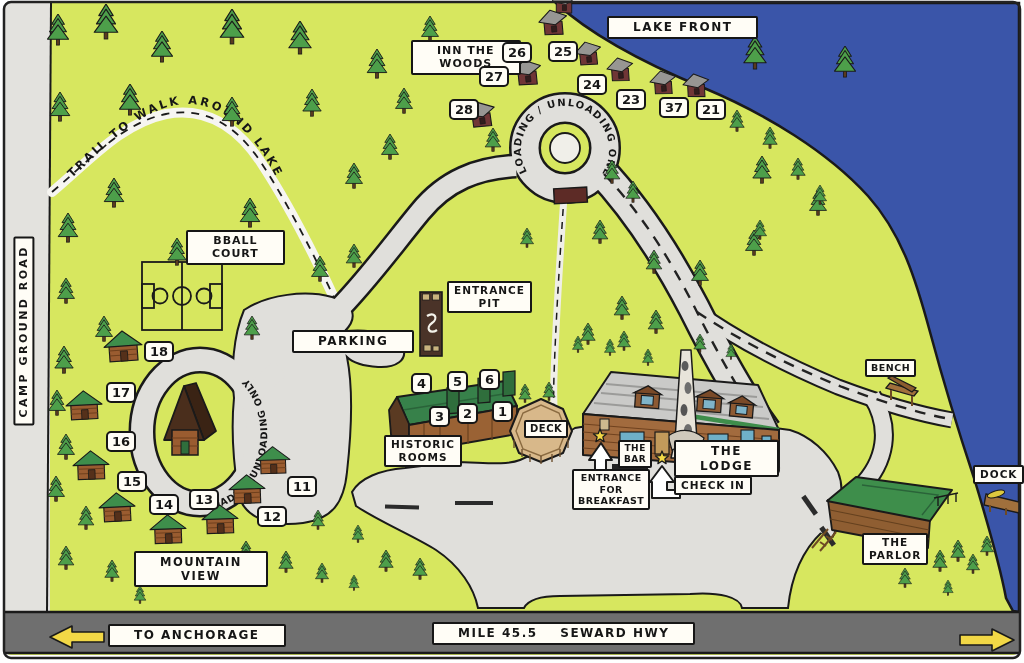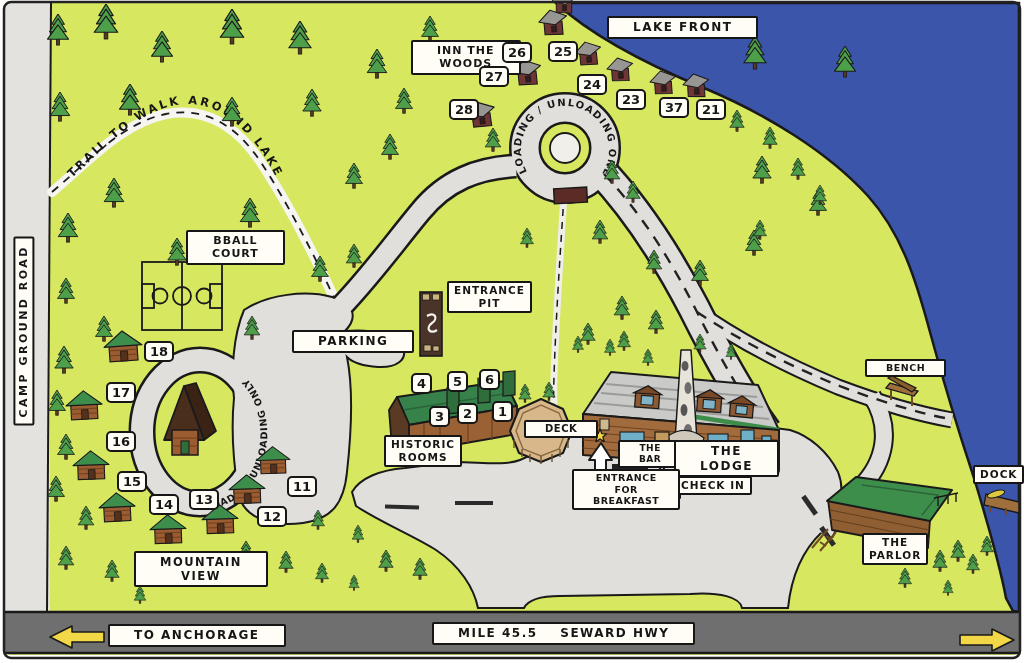--- a/index.html
+++ b/index.html
@@ -2,21 +2,21 @@
 <html><head>
 <meta charset="utf-8">
 <style>
   html,body{margin:0;padding:0;background:#fff;}
   #stage{position:relative;width:1024px;height:663px;background:#fff;overflow:hidden;
          font-family:"DejaVu Sans",sans-serif;}
   #map-svg{position:absolute;left:0;top:0;}
   .plate{position:absolute;background:#fffdf6;border:2px solid #161616;color:#161616;
          font:700 11px "DejaVu Sans",sans-serif;letter-spacing:1px;text-align:center;
          padding:2px 24px;line-height:1.22;white-space:pre-line;border-radius:2px;z-index:5;}
-  .plate.small{font-size:9px;padding:1px 19px;letter-spacing:.5px;}
+  .plate.small{font-size:9px;padding:1px 4px;letter-spacing:.5px;}
   .plate.mid{font-size:10.5px;padding:1px 5px;}
   .plate.big{font-size:12px;letter-spacing:1.5px;}
   .plate.vert{writing-mode:vertical-rl;transform:rotate(180deg);letter-spacing:2.5px;
               padding:6px 2px;font-size:11px;}
   .plate.mono-gap{white-space:pre;margin-left:36px;}
   .badge{position:absolute;background:#fffdf6;border:2px solid #161616;border-radius:5px;
          color:#161616;font:700 13px "DejaVu Sans",sans-serif;padding:0 4px;line-height:17px;
          z-index:5;}
 </style>
 </head>

